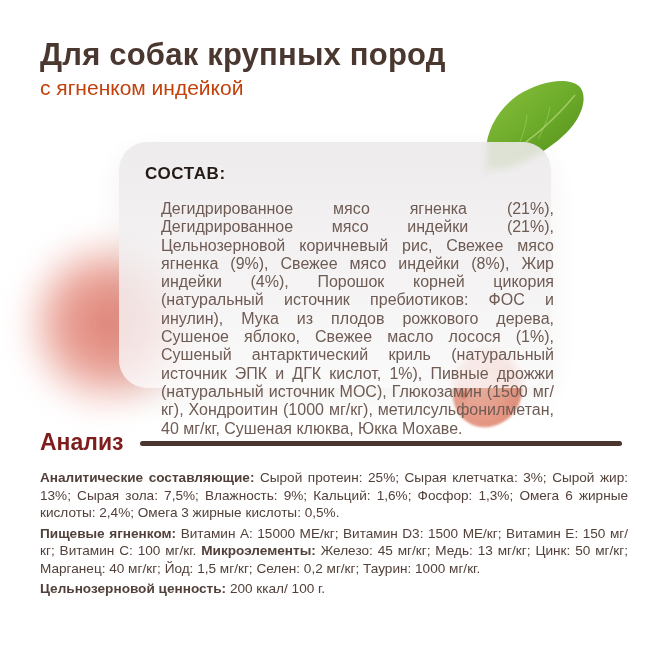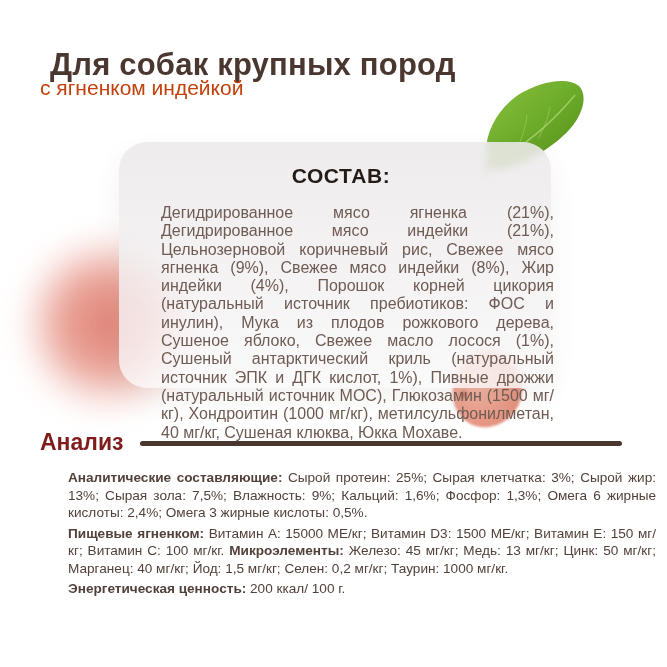--- a/index.html
+++ b/index.html
@@ -3,21 +3,21 @@
 <meta charset="utf-8">
 <style>
   html,body{margin:0;padding:0;background:#ffffff;}
   .page{
     position:relative;width:667px;height:667px;overflow:hidden;
     background:#ffffff;
     font-family:"Liberation Sans", sans-serif;
   }
   
   .title{
-    position:absolute;left:40px;top:38px;margin:10px;
+    position:absolute;left:40px;top:38px;margin:0;
     font-size:31px;font-weight:700;letter-spacing:0.2px;
     color:#4a372f;line-height:1.1;
   }
   .subtitle{
     position:absolute;left:40px;top:76px;
     font-size:21px;font-weight:400;color:#c2410c;
   }
   
   .leaf{position:absolute;left:482px;top:80px;width:106px;height:96px;z-index:1;}
   .blob{
@@ -44,42 +44,41 @@
     position:absolute;left:119px;top:142px;width:432px;height:246px;z-index:2;
     border-radius:28px;
     background:linear-gradient(180deg, rgba(236,233,235,0.88) 0%,
                rgba(242,240,241,0.82) 55%, rgba(250,249,250,0.78) 100%);
     -webkit-backdrop-filter:blur(4px);backdrop-filter:blur(4px);
     box-shadow:0 12px 28px rgba(90,70,60,0.07);
     box-sizing:border-box;
     padding:22px 14px 20px 26px;
   }
   .card h2{
-    margin:0 0 11px 0;font-size:21px;font-weight:700;
-    letter-spacing:0.6px;color:#241b17;text-align:center;
+    margin:0 0 11px 0;font-size:17px;font-weight:700;
+    letter-spacing:0.6px;color:#241b17;
   }
   .card p{
     margin:16px;width:393px;
     font-size:16px;line-height:18.3px;color:#6e5b53;
     text-align:justify;
   }
   
   .analysis-heading{
     position:absolute;left:40px;top:429px;margin:0;
     font-size:23px;font-weight:700;color:#7f1d1d;z-index:3;
   }
   .rule{
     position:absolute;left:140px;top:441px;width:482px;height:4.5px;
     background:#4a362e;border-radius:2.5px;z-index:3;
   }
   .analysis-text{
     position:absolute;left:40px;top:469px;width:588px;z-index:3;
     font-size:13.6px;line-height:17.5px;color:#52413a;
     text-align:justify;
-    margin-left:28px;
   }
   .analysis-text p{margin:0 0 3px 0;}
   .b{font-weight:700;}
 </style>
 </head>
 <body>
 
 <div class="page">
 
   <h1 class="title">Для собак крупных пород</h1>
@@ -109,16 +108,16 @@
     <h2>СОСТАВ:</h2>
     <p>Дегидрированное мясо ягненка (21%), Дегидрированное мясо индейки (21%), Цельнозерновой коричневый рис, Свежее мясо ягненка (9%), Свежее мясо индейки (8%), Жир индейки (4%), Порошок корней цикория (натуральный источник пребиотиков: ФОС и инулин), Мука из плодов рожкового дерева, Сушеное яблоко, Свежее масло лосося (1%), Сушеный антарктический криль (натуральный источник ЭПК и ДГК кислот, 1%), Пивные дрожжи (натуральный источник МОС), Глюкозамин (1500 мг/кг), Хондроитин (1000 мг/кг), метилсульфонилметан, 40 мг/кг, Сушеная клюква, Юкка Мохаве.</p>
   </section>
 
   <h2 class="analysis-heading">Анализ</h2>
   <div class="rule"></div>
 
   <div class="analysis-text">
     <p><span class="b">Аналитические составляющие:</span> <span>Сырой протеин: 25%; Сырая клетчатка: 3%; Сырой жир: 13%; Сырая зола: 7,5%; Влажность: 9%; Кальций: 1,6%; Фосфор: 1,3%; Омега 6 жирные кислоты: 2,4%; Омега 3 жирные кислоты: 0,5%.</span></p>
     <p><span class="b">Пищевые ягненком:</span> <span>Витамин А: 15000 МЕ/кг; Витамин D3: 1500 МЕ/кг; Витамин Е: 150 мг/кг; Витамин С: 100 мг/кг.</span> <span class="b">Микроэлементы:</span> <span>Железо: 45 мг/кг; Медь: 13 мг/кг; Цинк: 50 мг/кг; Марганец: 40 мг/кг; Йод: 1,5 мг/кг; Селен: 0,2 мг/кг; Таурин: 1000 мг/кг.</span></p>
-    <p><span class="b">Энергетическая ценность:</span> <span>200 ккал/ 100 г.</span></p>
+    <p><span class="b">Цельнозерновой ценность:</span> <span>200 ккал/ 100 г.</span></p>
   </div>
 
 </div>
 
 </body></html>

